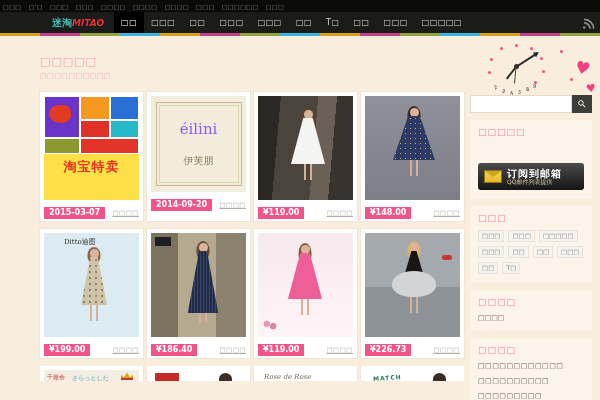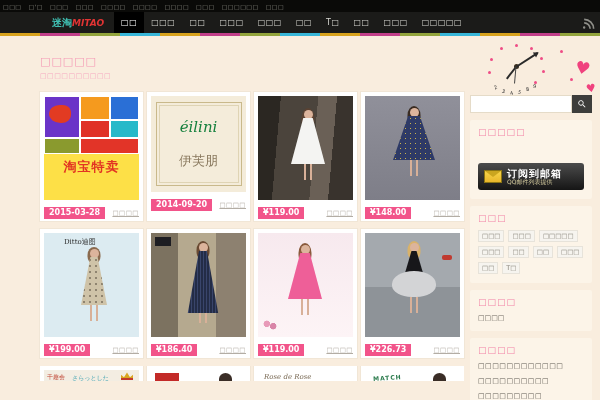--- a/index.html
+++ b/index.html
@@ -48,22 +48,22 @@
   .m1 { grid-row:1/3; background:#6a34c8; position:relative; }
   .m1::after { content:""; position:absolute; left:4px; top:8px; width:22px; height:18px; background:#e23b22; border-radius:50% 40% 45% 55%; }
   .m2 { background:#f59a1e; } .m3 { background:#2a6fd6; }
   .m4 { background:#e03126; } .m5 { background:#27b9c9; }
   .m6 { background:#8a9a2e; } .m7 { grid-column:2/4; background:#e23428; }
   .caption-red { color:#e23422; font-size:13px; font-weight:bold; text-align:center; margin-top:4px; letter-spacing:1px; }
 
   
   .t2 { background:#f4ecda; display:flex; flex-direction:column; align-items:center; justify-content:center; height:96px; }
   .frame { width:86px; height:84px; border:1px solid #c9b98b; outline:1px solid #dfd4b4; outline-offset:-4px; display:flex; flex-direction:column; align-items:center; justify-content:center; }
-  .brand-script { font-family:"DejaVu Serif","Liberation Serif",serif; font-style:italic; font-size:15px; color:#15803d; }
-  .brand-cn { font-size:13px; color:#8a7a5f; margin-top:16px;font-family:Liberation Serif, serif; }
+  .brand-script { font-family:"DejaVu Serif","Liberation Serif",serif; font-size:15px; color:#8b5cf6; }
+  .brand-cn { font-size:10px; color:#8a7a5f; margin-top:16px;font-family:Liberation Serif, serif; }
 
   
   .person { position:absolute; }
   .p-head { width:9px; height:9px; border-radius:50%; margin:0 auto; background:#dcb49c; position:relative; z-index:2; }
   .p-hair { position:absolute; width:13px; height:16px; border-radius:50% 50% 40% 40%; left:50%; transform:translateX(-50%); top:-2px; z-index:1; }
   .p-dress { margin:-1px auto 0; clip-path:polygon(36% 0,64% 0,100% 100%,0 100%); position:relative; z-index:3; }
   .p-legs { width:8px; height:16px; margin:0 auto; background:linear-gradient(90deg,#d8b098 0 2px,transparent 2px 6px,#d8b098 6px 8px); }
 
   .t3 { height:104px; background:linear-gradient(95deg,#2b2722 0 22%,#4b443c 22% 58%,#6a6056 58% 76%,#39332d 76%); }
   .t4 { height:104px; background:linear-gradient(#90909a,#7e7e88); }
@@ -180,21 +180,21 @@
               <div class="m2"></div>
               <div class="m3"></div>
             <div class="m4"></div>
               <div class="m5"></div>
             <div class="m6"></div>
               <div class="m7"></div>
           </div>
           <div class="caption-red">淘宝特卖</div>
         </div>
         <div class="cfoot">
-          <span class="badge">2015-03-28</span>
+          <span class="badge">2015-03-07</span>
           <a href="#" class="view">□□□□</a>
         </div>
       </div>
 
       <div class="card">
         <div class="thumb t2">
           <div class="frame">
             <span class="brand-script">éilini</span>
             <span class="brand-cn">伊芙朋</span>
           </div>

